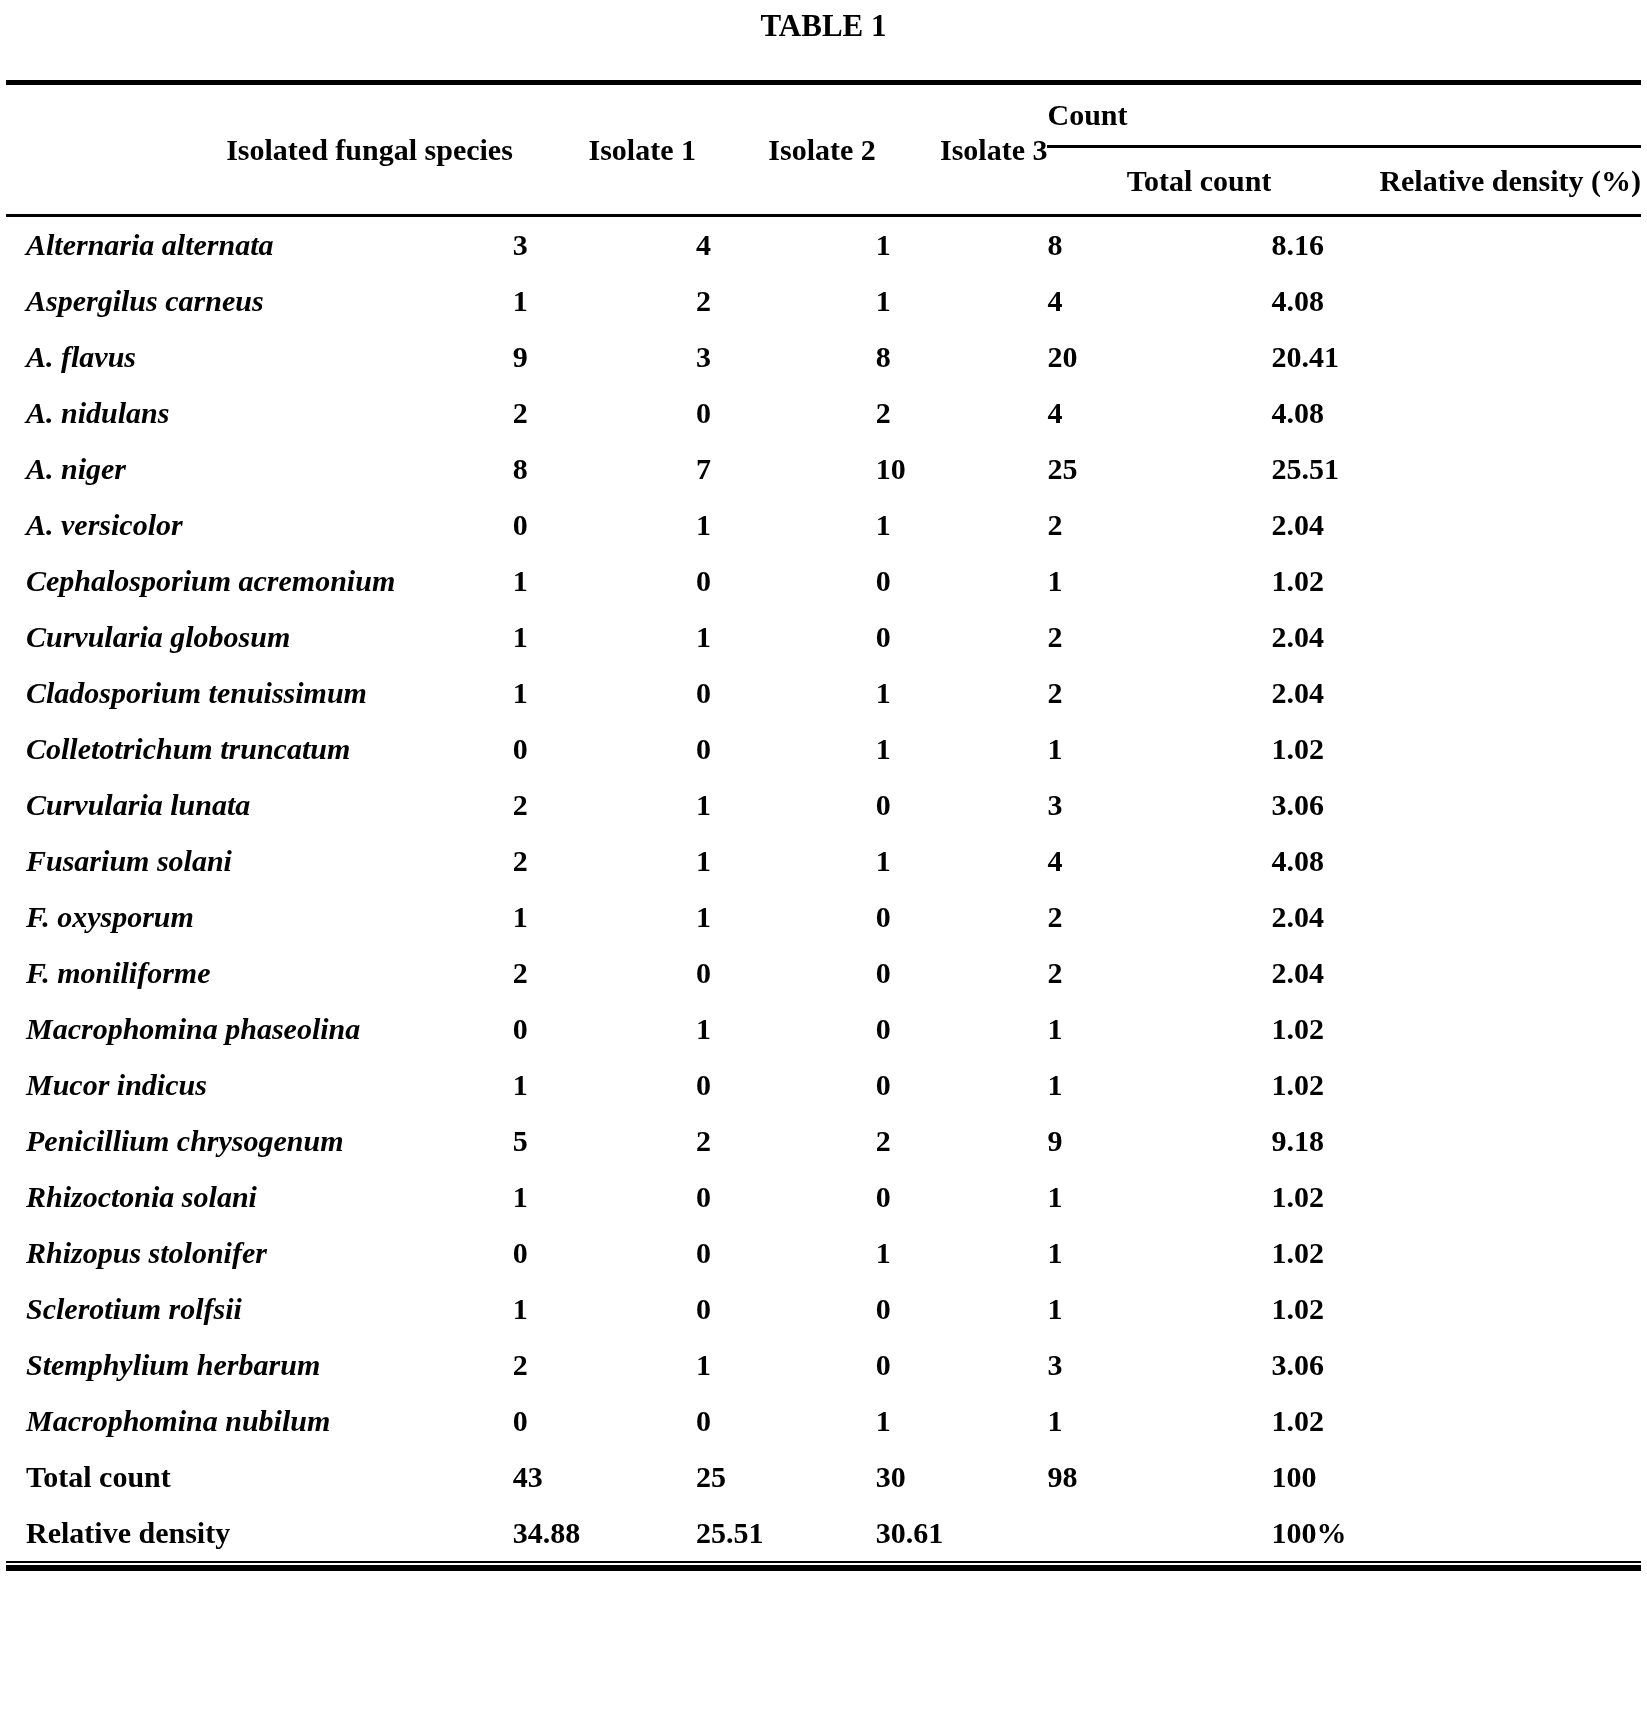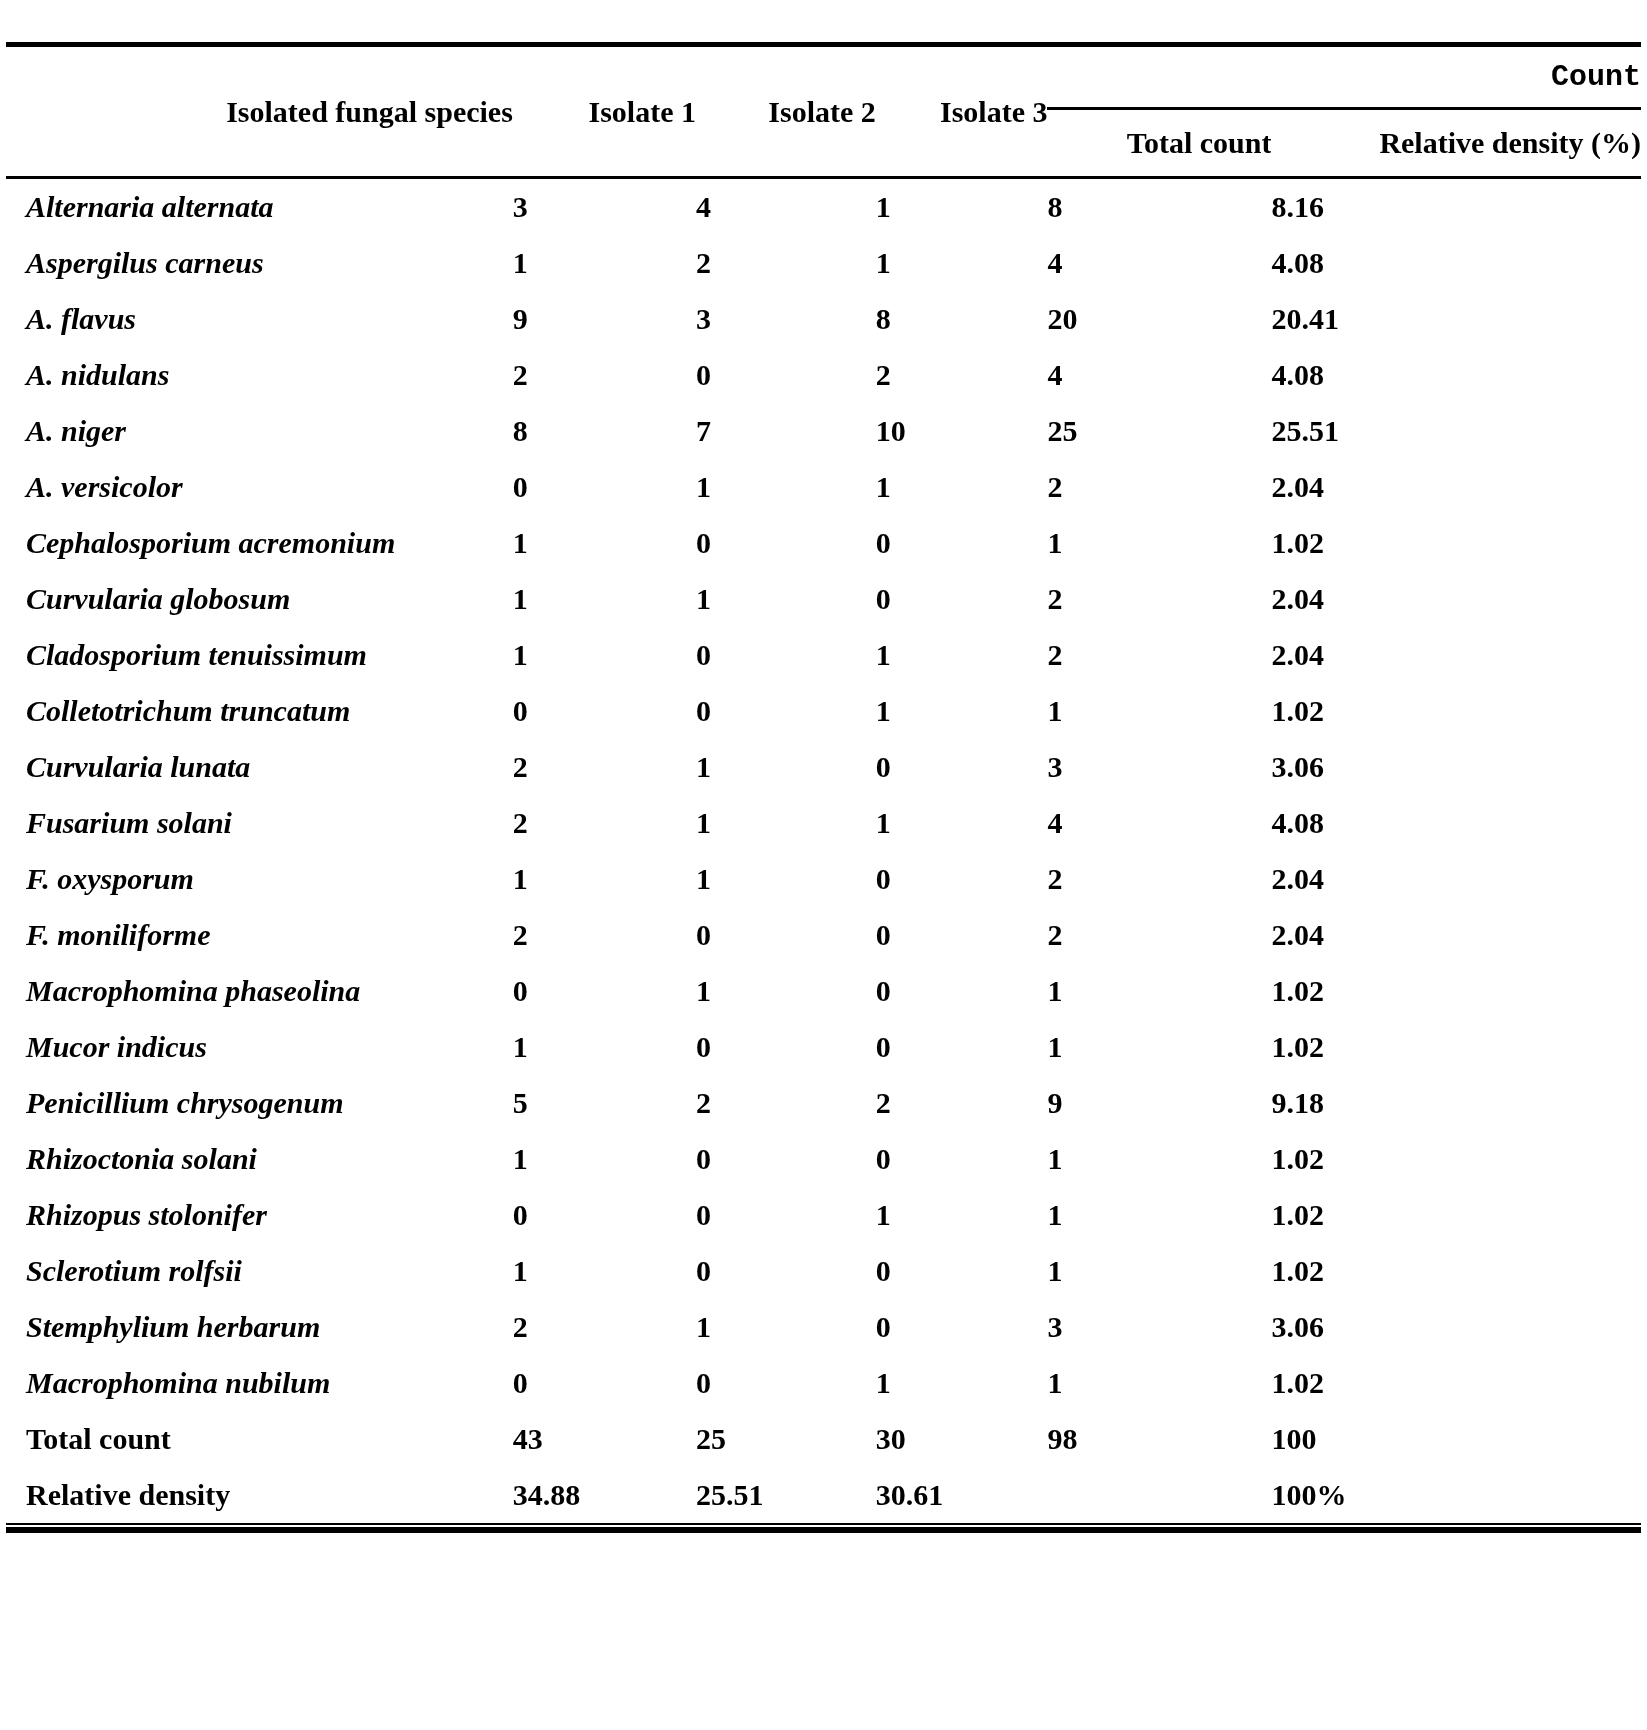--- a/index.html
+++ b/index.html
@@ -51,41 +51,41 @@
     font-weight: 700;
     font-size: 30px;
     padding: 0;
     overflow: hidden;
     white-space: nowrap;
   }
   thead th { border-bottom: 3px solid #000; text-align: right; }
   thead tr.group-row th { height: 60px; }
   thead tr.sub-row th   { height: 66px; }
   th.count-group {
-    text-align: right;
+    text-align: left;
     height: 60px;
-    font-family: Liberation Mono, monospace;
   }
   th.species-col, td.species { padding-left: 20px; }
 
   tbody td { height: 56px; }
   tbody tr:last-child td { border-bottom: 2px solid #000; }
   tbody tr:not(.summary) td.species { font-style: italic; }
 
   .bottom-rule {
     height: 6px;
     background: #000;
     margin-top: 2px;
   }
 </style>
 </head>
 <body>
 
 <div class="page">
 
+  <div class="table-label">TABLE 1</div>
 
 
   <table class="data-table">
     <colgroup>
       <col class="c-species">
       <col class="c-i1">
       <col class="c-i2">
       <col class="c-i3">
       <col class="c-total">
       <col class="c-density">

